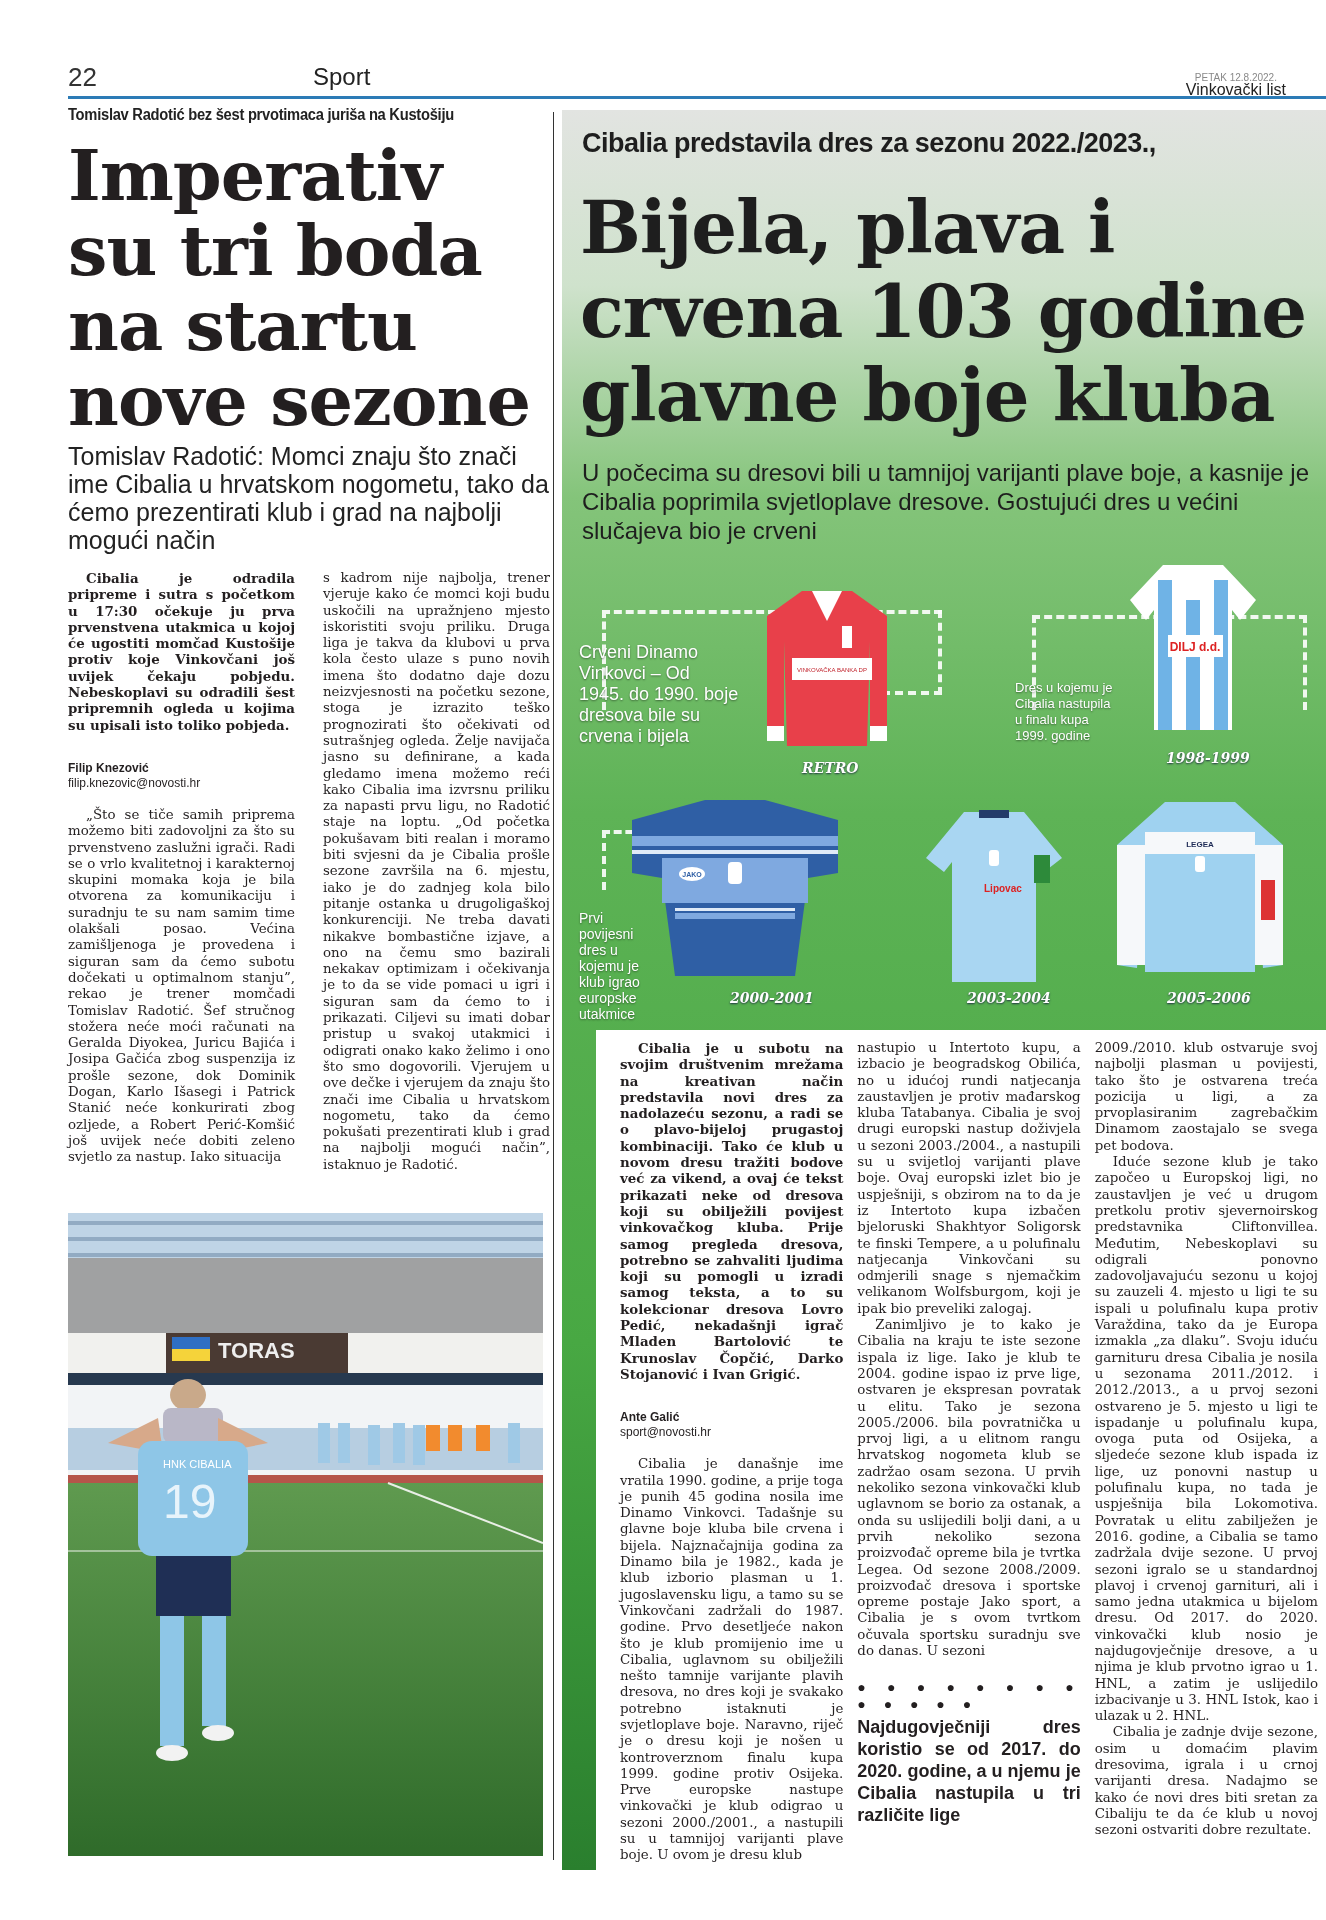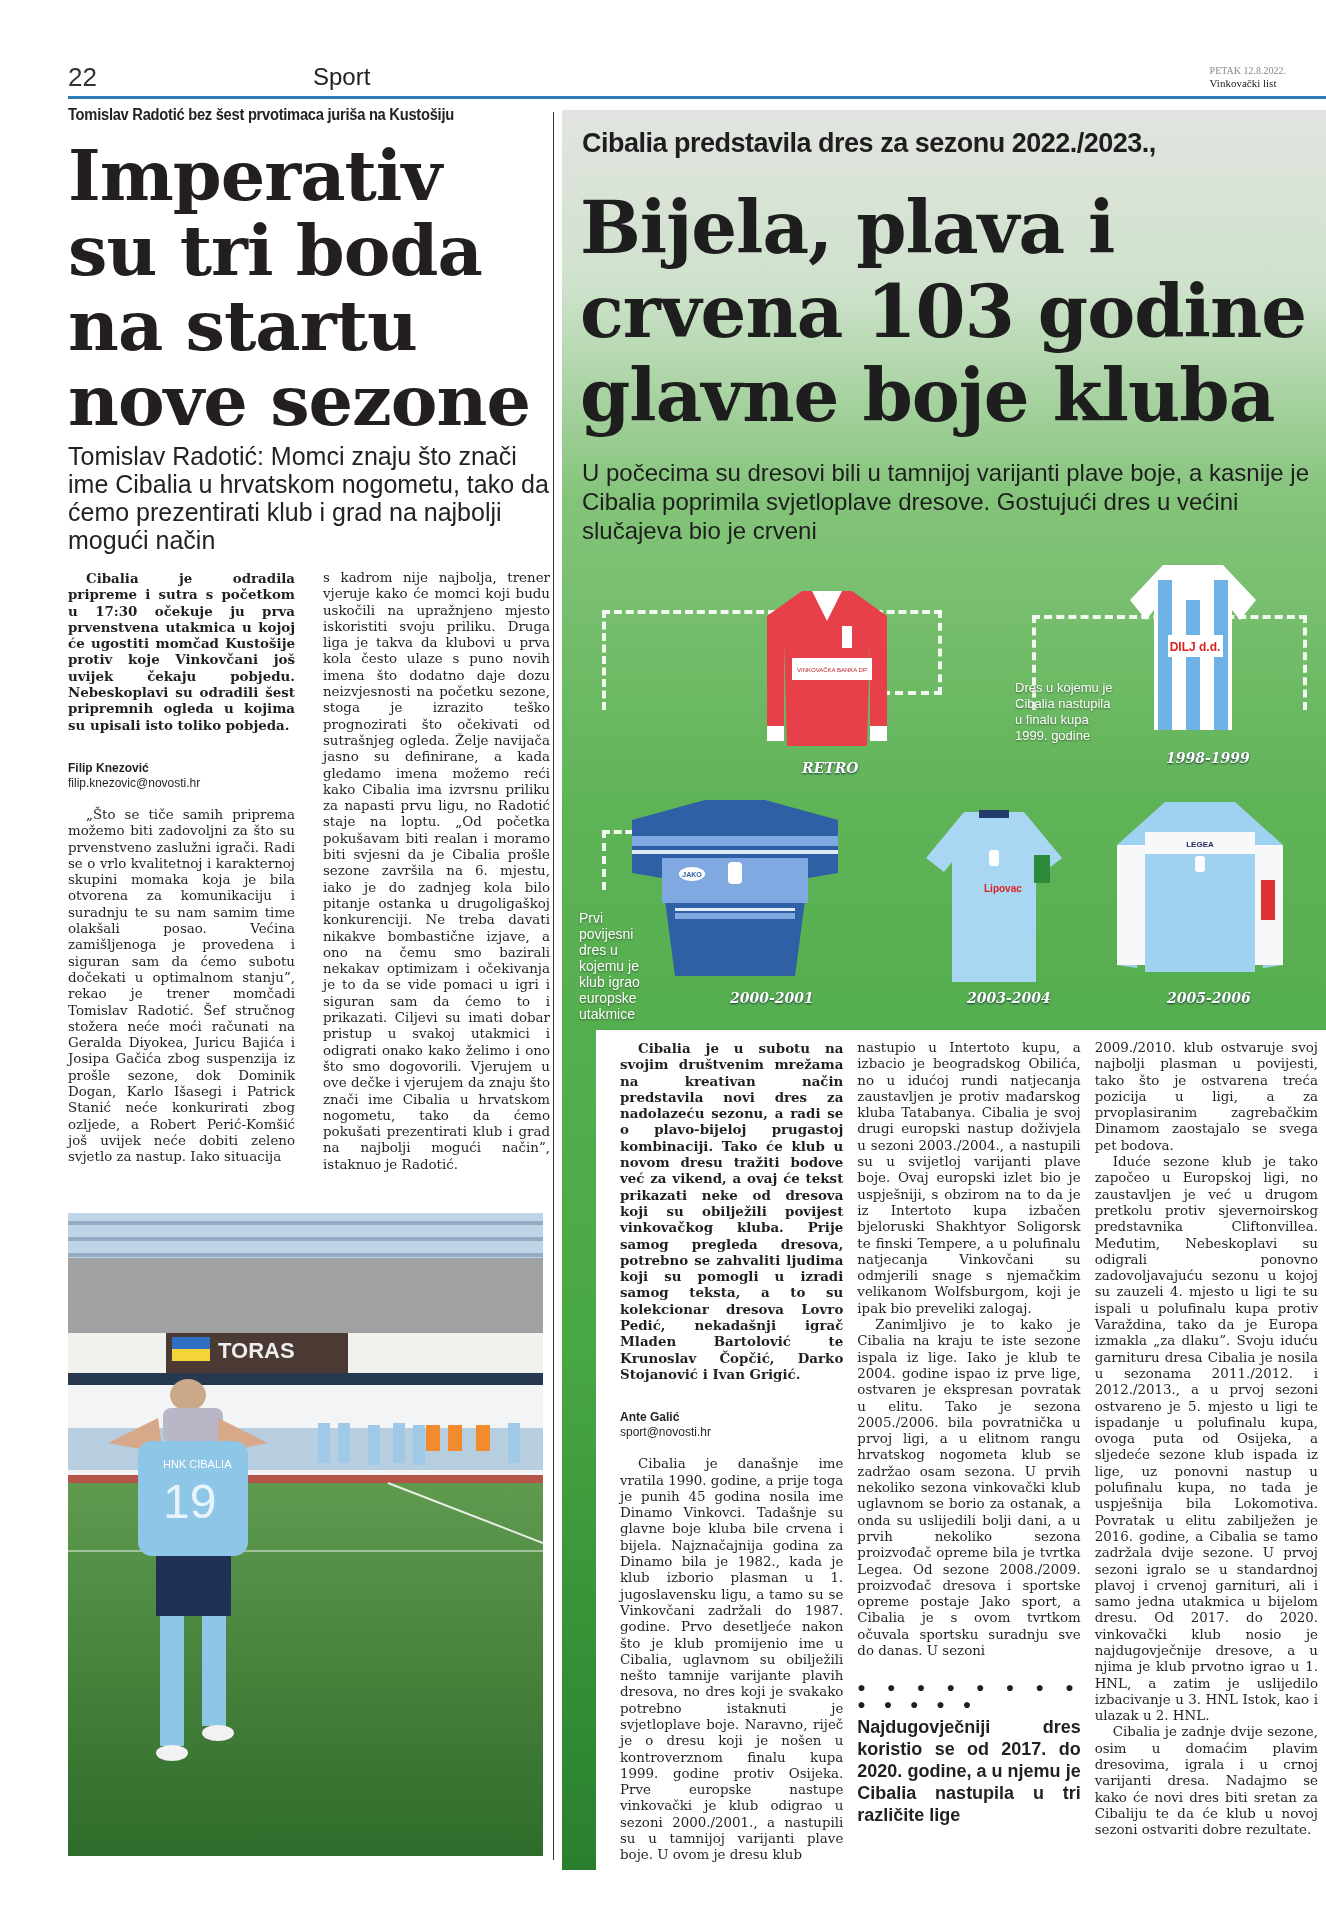--- a/index.html
+++ b/index.html
@@ -1,22 +1,22 @@
 <!DOCTYPE html>
 <html><head>
 <meta charset="utf-8">
 <style>
 *{box-sizing:border-box;margin:0;padding:0}
 body{width:1326px;height:1920px;background:#fff;position:relative;overflow:hidden;font-family:"DejaVu Serif",serif;color:#231f20}
 .hdr{position:absolute;left:68px;top:62px;width:1258px;height:34px}
 .pgnum{position:absolute;left:0;top:0;font-family:"Liberation Sans",sans-serif;font-size:26px;color:#333;font-weight:300}
 .section{position:absolute;left:245px;top:1px;font-family:"Liberation Sans",sans-serif;font-size:24px;color:#222}
-.dateblk{position:absolute;right:40px;top:3px;text-align:left;font-family:Liberation Serif, serif;line-height:12px}
+.dateblk{position:absolute;right:40px;top:10px;text-align:center;font-family:Liberation Sans, sans-serif;line-height:12px}
 .date{font-size:10px;color:#888}
-.paper{font-size:11px;color:#222}
+.paper{font-size:16px;color:#222}
 .rule{position:absolute;left:68px;top:96px;width:1258px;height:3px;background:#2c7bb6}
 .left{position:absolute;left:68px;top:106px;width:482px}
 .kicker{font-family:"Liberation Sans",sans-serif;font-weight:bold;font-size:16px;letter-spacing:-0.3px;color:#222;transform:scaleX(0.92);transform-origin:left}
 .headline{font-family:"DejaVu Serif",serif;font-weight:bold;font-size:70px;line-height:75px;margin-top:14px;letter-spacing:-1px}
 .dek{font-family:"Liberation Sans",sans-serif;font-size:25px;line-height:28px;margin-top:4px;color:#222}
 .cols{display:flex;gap:28px;margin-top:16px}
 .col{width:233px;font-size:13.4px;line-height:16.3px;text-align:justify;hyphens:auto}
 .col p{text-indent:18px}
 .lead{font-weight:bold}
 .byline{margin-top:28px;font-family:"Liberation Sans",sans-serif;font-size:12px;line-height:15px}
@@ -131,20 +131,21 @@
 <div class="right">
   <div class="rkicker">Cibalia predstavila dres za sezonu 2022./2023.,</div>
   <h1 class="rhead">Bijela, plava i crvena 103 godine glavne boje kluba</h1>
   <div class="rdek">U počecima su dresovi bili u tamnijoj varijanti plave boje, a kasnije je Cibalia poprimila svjetloplave dresove. Gostujući dres u većini slučajeva bio je crveni</div>
 
   <div class="dash" style="left:40px;top:500px;width:340px;height:100px;border-right:none;border-bottom:none"></div>
   <div class="dash" style="left:320px;top:500px;width:60px;height:85px;border-left:none;border-top:none"></div>
   <div class="dash" style="left:470px;top:505px;width:275px;height:95px;border-bottom:none"></div>
   <div class="dash" style="left:40px;top:720px;width:230px;height:60px;border-right:none;border-bottom:none"></div>
 
+  <div class="note" style="left:17px;top:532px;width:160px;font-size:18px;line-height:21px">Crveni Dinamo Vinkovci – Od 1945. do 1990. boje dresova bile su crvena i bijela</div>
   <div class="note" style="left:453px;top:570px;width:100px;font-size:13px;line-height:16px">Dres u kojemu je Cibalia nastupila u finalu kupa 1999. godine</div>
   <div class="note" style="left:17px;top:800px;width:72px;font-size:14px;line-height:16px">Prvi povijesni dres u kojemu je klub igrao europske utakmice</div>
 
   <svg class="jersey" style="left:200px;top:476px" width="130" height="165" viewBox="0 0 130 165">
     <path d="M40 5 L90 5 L125 30 L125 155 L108 155 L108 55 L105 160 L25 160 L22 55 L22 155 L5 155 L5 30 Z" fill="#e8404a"></path>
     <path d="M50 5 L65 35 L80 5 Z" fill="#fff"></path>
     <rect x="30" y="72" width="80" height="22" fill="#fff"></rect>
     <text x="70" y="86" text-anchor="middle" font-family="Liberation Sans, sans-serif" font-size="6" fill="#c0202a">VINKOVAČKA BANKA DP</text>
     <rect x="80" y="40" width="10" height="22" fill="#fff"></rect>
     <rect x="5" y="140" width="17" height="15" fill="#fff"></rect>

